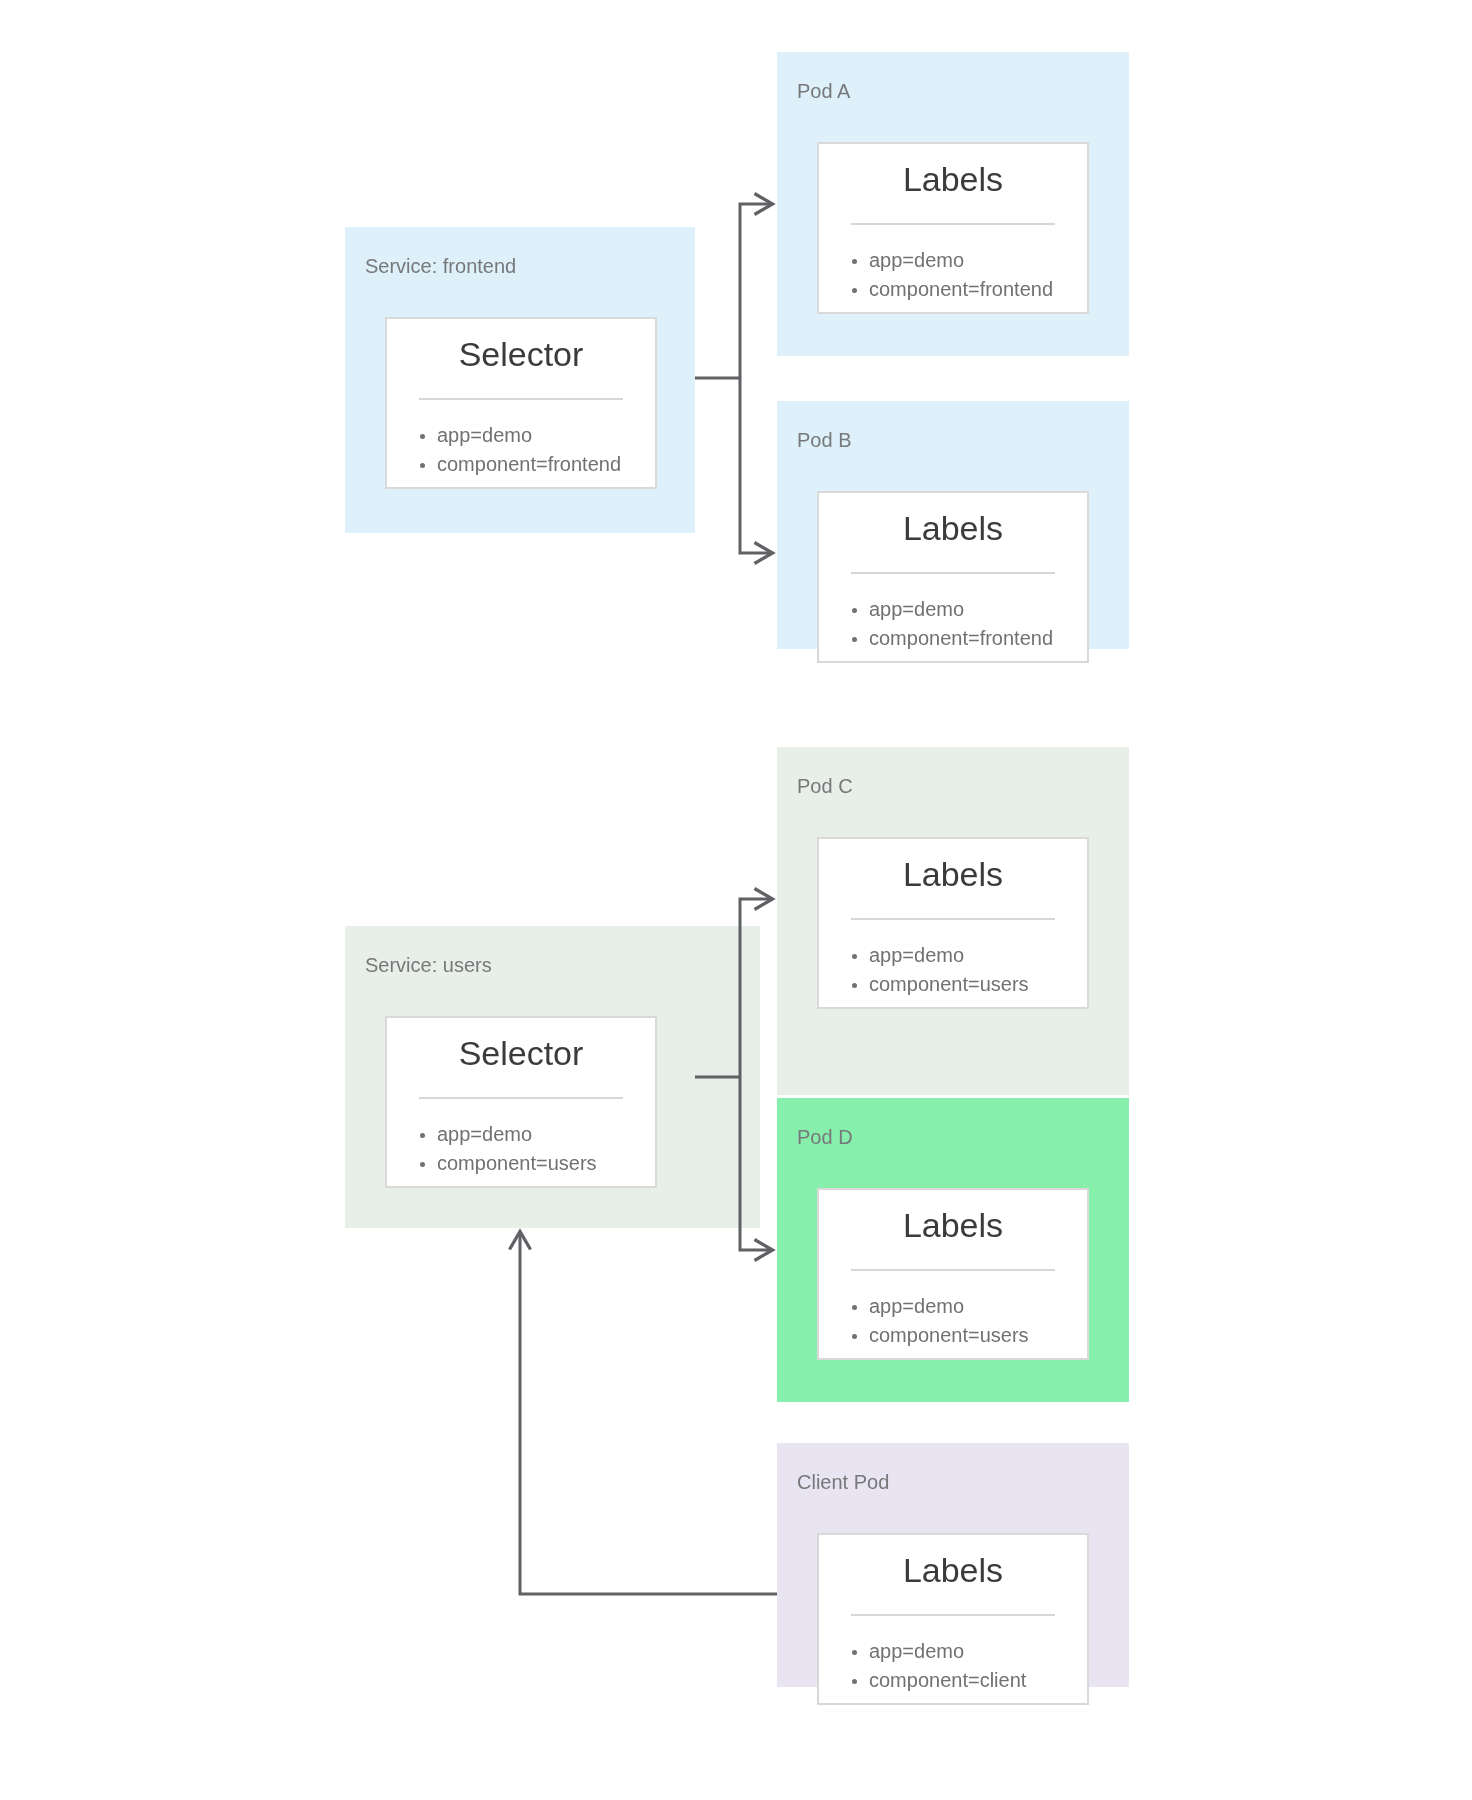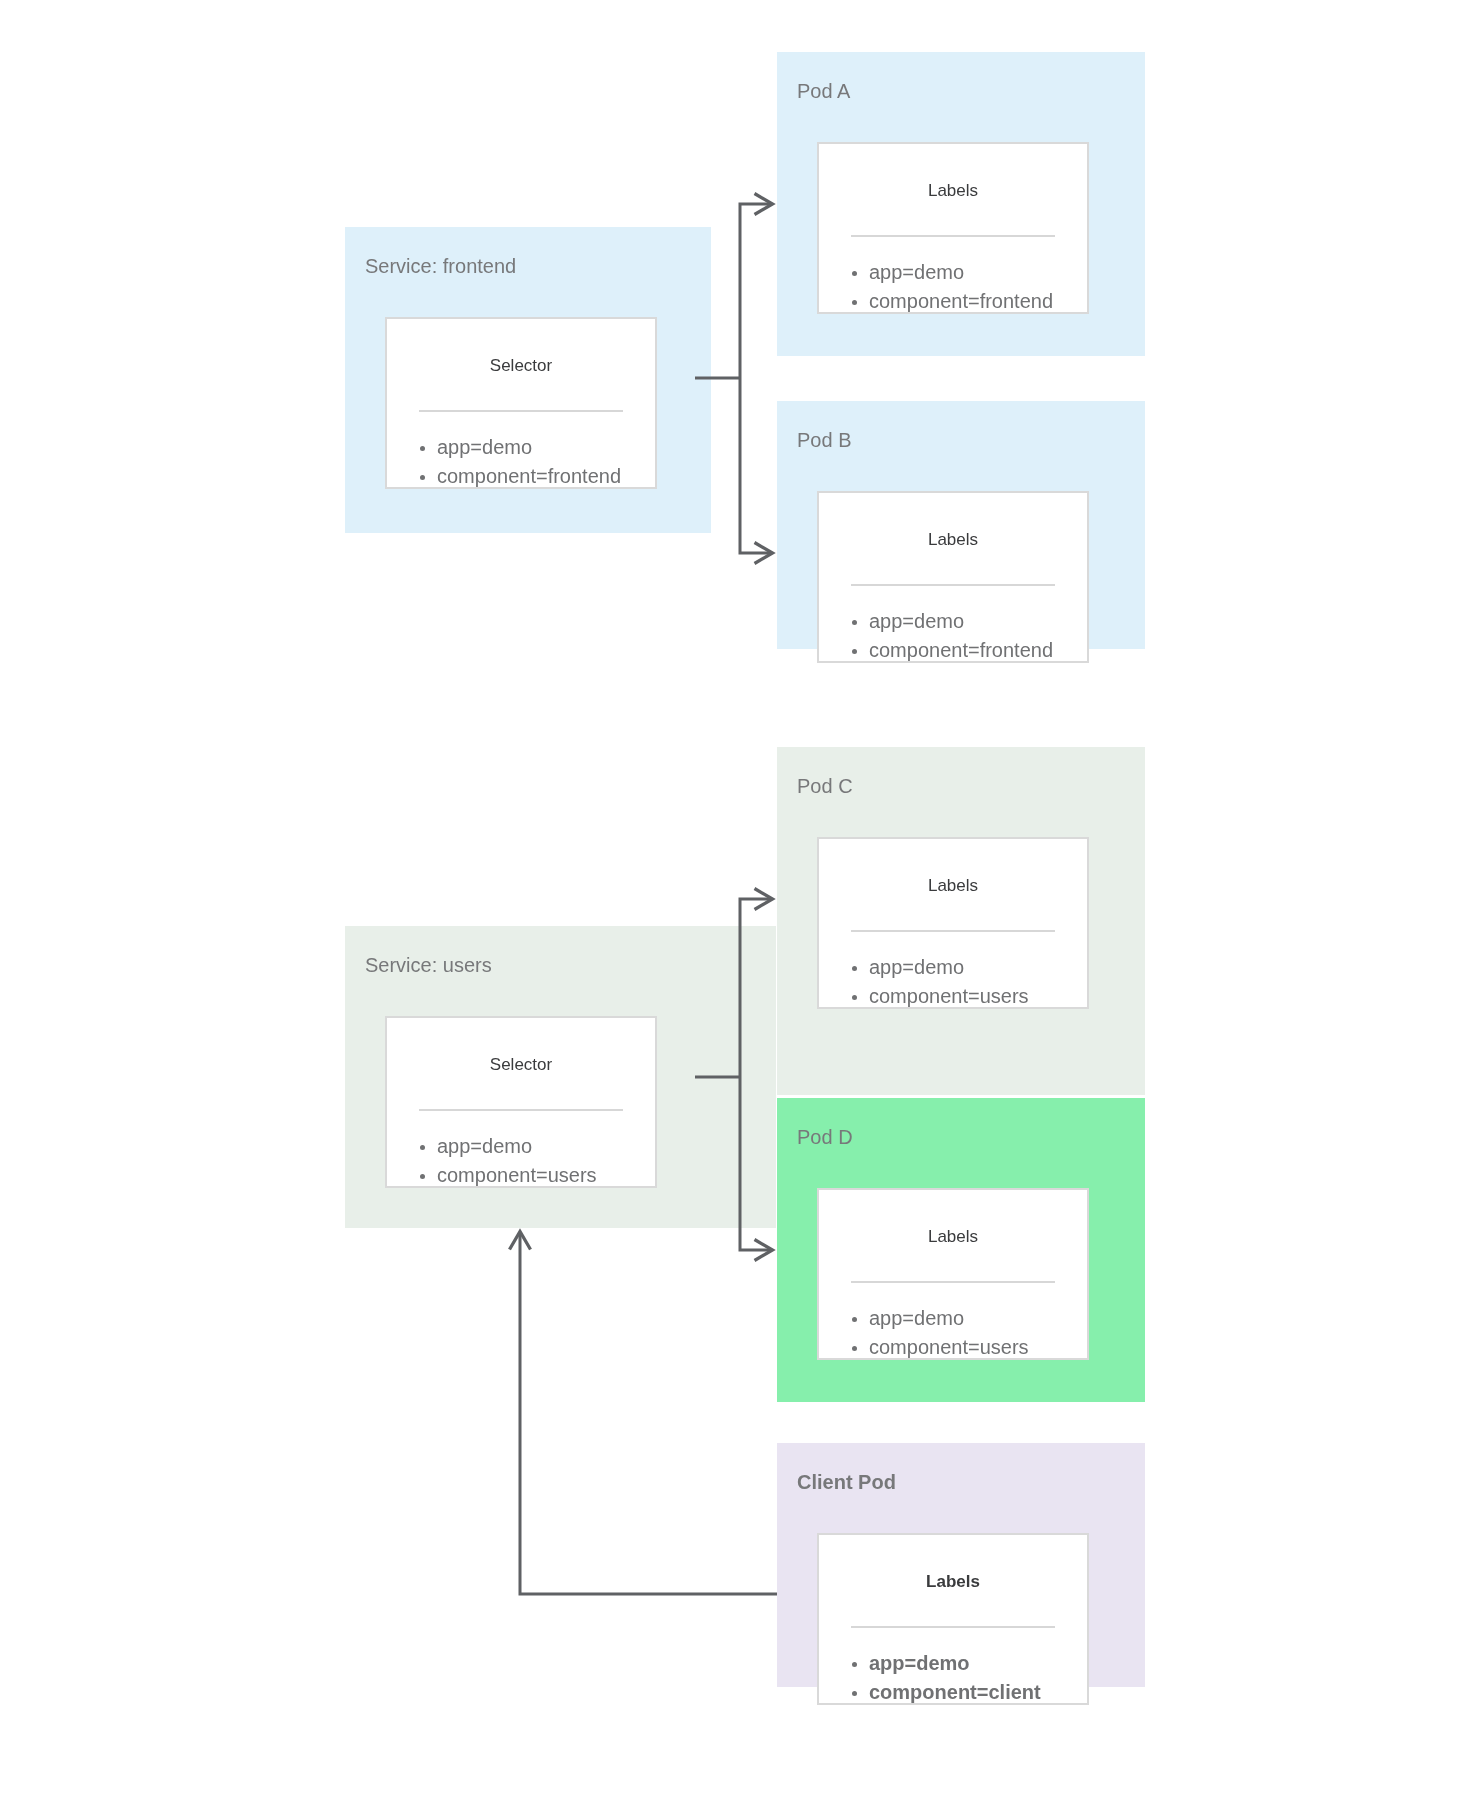--- a/index.html
+++ b/index.html
@@ -3,38 +3,38 @@
 <meta charset="utf-8">
 <style>
   html,body{margin:0;padding:0;background:#fff;}
   .canvas{
     position:relative;
     width:1472px;height:1800px;
     background:var(--page-bg,#fff);
     font-family:"Liberation Sans", sans-serif;
     overflow:hidden;
   }
-  .box{position:absolute;padding-left:16px;}
+  .box{position:absolute;}
   .box-title{
     position:absolute;left:20px;top:27px;
     font-size:20px;line-height:24px;
     color:var(--title-text,#77787a);
     white-space:nowrap;
   }
   .card{
     position:absolute;left:40px;top:90px;
     width:272px;height:172px;
     box-sizing:border-box;
     background:var(--card-bg,#fff);
     border:2px solid var(--card-border,#d9d9d9);
     text-align:center;
   }
   .card-heading{
-    margin-top:34px;
-    font-size:17px;line-height:26px;
+    margin-top:22px;
+    font-size:34px;line-height:26px;
     color:var(--heading-text,#3a3b3d);
   }
   .divider{
     width:76%;height:2px;
     margin:31px auto 0;
     background:var(--divider,#d7d7d7);
   }
   ul.items{
     margin:21px 0 0;
     padding:0 0 0 50px;
@@ -128,21 +128,21 @@
     <div class="card">
       <div class="card-heading">Labels</div>
       <div class="divider"></div>
       <ul class="items">
         <li>app=demo</li>
         <li>component=users</li>
       </ul>
     </div>
   </div>
 
-  <div class="box" style="left: 777px; top: 1443px; width: 352px; height: 244px; background: rgb(233, 228, 242); font-weight: bold;">
+  <div class="box" style="left: 777px; top: 1443px; width: 352px; height: 244px; background: rgb(233, 228, 242);">
     <div class="box-title">Client Pod</div>
     <div class="card">
       <div class="card-heading">Labels</div>
       <div class="divider"></div>
       <ul class="items">
         <li>app=demo</li>
         <li>component=client</li>
       </ul>
     </div>
   </div>

